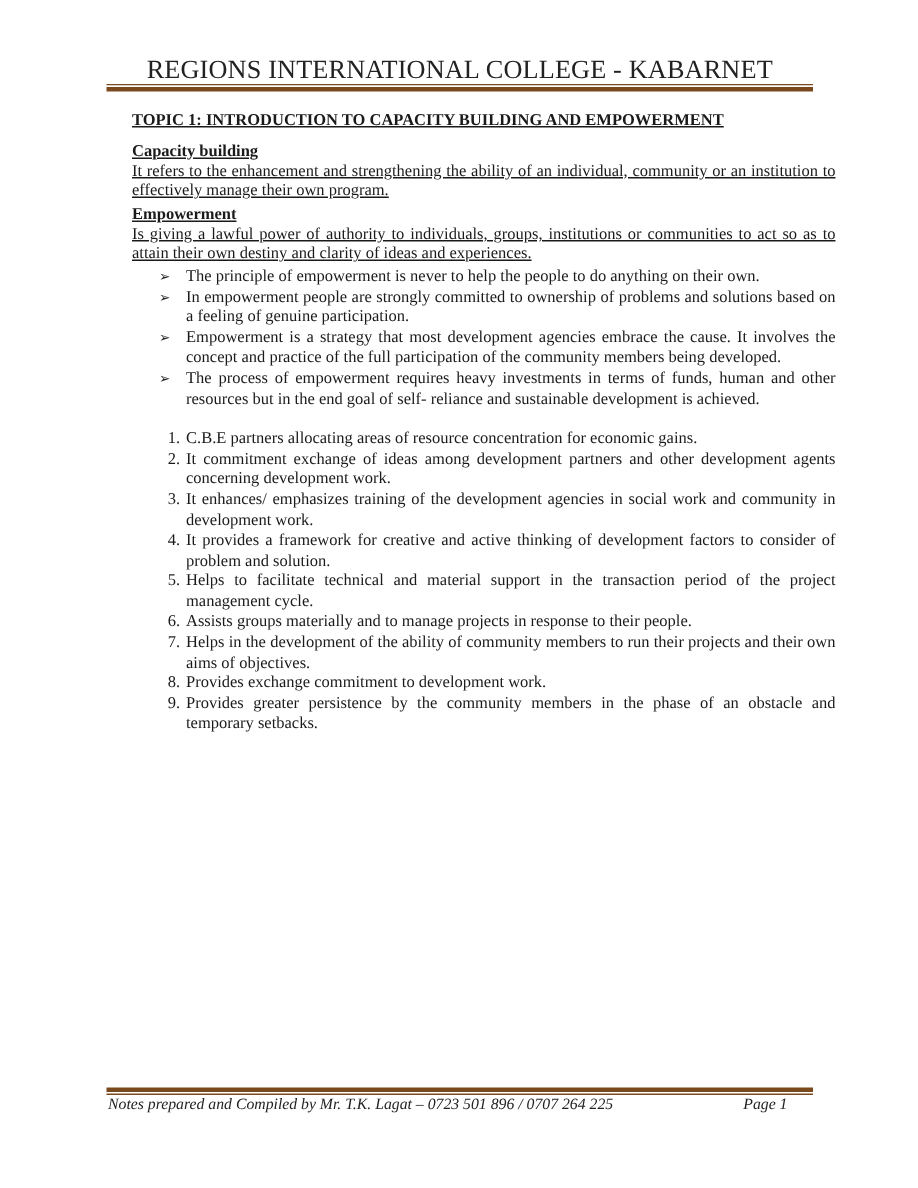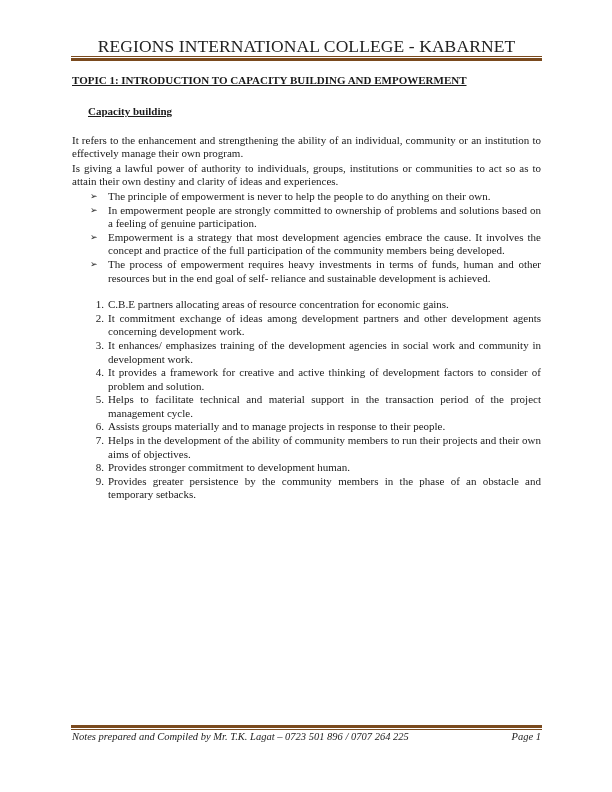--- a/index.html
+++ b/index.html
@@ -35,42 +35,43 @@
       position: absolute;
       left: 71px; width: 471px;
       top: 56px;
     }
     .rule-top .thin { height: 1px; background: #7a4a1e; }
     .rule-top .gap { height: 1px; background: #fff; }
     .rule-top .thick { height: 3px; background: #7a4a1e; }
 
     .content {
       position: absolute;
-      left: 72px;
+      left: 88px;
       top: 74px;
       width: 469px;
       font-size: 11px;
       line-height: 13.6px;
     }
     .topic-title {
       font-weight: bold;
       text-decoration: underline;
       font-size: 11px;
       margin-bottom: 6px;
       white-space: nowrap;
     }
     .section-head {
       font-weight: bold;
       text-decoration: underline;
-      margin: 16px;
+      margin: 0;
       line-height: 14px;
     }
     .para {
       text-align: justify;
       margin: 0 0 1px 0;
+      text-decoration: underline;
     }
     ul.arrow-list {
       list-style: none;
       margin: 0;
       padding: 0 0 0 36px;
     }
     ul.arrow-list li {
       position: relative;
       text-align: justify;
       padding-left: 0;
@@ -111,21 +112,21 @@
 
     .footer {
       position: absolute;
       left: 72px; width: 469px;
       top: 731px;
       font-style: italic;
       font-size: 10.5px;
       color: #222;
     }
     .footer-left { position: absolute; left: 0; top: 0; white-space: nowrap; font-family: Liberation Serif, serif; }
-    .footer-right { position: absolute; right: 0; top: 0; white-space: nowrap; }
+    .footer-right { position: absolute; right: 16px; top: 0; white-space: nowrap; }
   </style>
 </head>
 <body>
 
 <div class="page">
 
   <div class="header-title">REGIONS INTERNATIONAL COLLEGE - KABARNET</div>
   <div class="rule-top">
     <div class="thin"></div>
       <div class="gap"></div>
@@ -134,20 +135,21 @@
 
   <div class="content">
     <div class="topic-title">TOPIC 1: INTRODUCTION TO CAPACITY BUILDING AND EMPOWERMENT</div>
 
     <div>
       <p class="section-head">Capacity building</p>
       <p class="para">It refers to the enhancement and strengthening the ability of an individual, community or an institution to effectively manage their own program.</p>
     </div>
 
     <div>
+      <p class="section-head">Empowerment</p>
       <p class="para">Is giving a lawful power of authority to individuals, groups, institutions or communities to act so as to attain their own destiny and clarity of ideas and experiences.</p>
       <ul class="arrow-list">
         <li>
           <span class="arrow-icon">➢</span>
           <span>The principle of empowerment is never to help the people to do anything on their own.</span>
         </li>
         <li>
           <span class="arrow-icon">➢</span>
           <span>In empowerment people are strongly committed to ownership of problems and solutions based on a feeling of genuine participation.</span>
         </li>
@@ -189,21 +191,21 @@
         <li>
           <span class="num">6.</span>
           <span>Assists groups materially and to manage projects in response to their people.</span>
         </li>
         <li>
           <span class="num">7.</span>
           <span>Helps in the development of the ability of community members to run their projects and their own aims of objectives.</span>
         </li>
         <li>
           <span class="num">8.</span>
-          <span>Provides stronger commitment to development human.</span>
+          <span>Provides exchange commitment to development work.</span>
         </li>
         <li>
           <span class="num">9.</span>
           <span>Provides greater persistence by the community members in the phase of an obstacle and temporary setbacks.</span>
         </li>
       </ol>
     </div>
   </div>
 
   <div class="rule-bottom">

